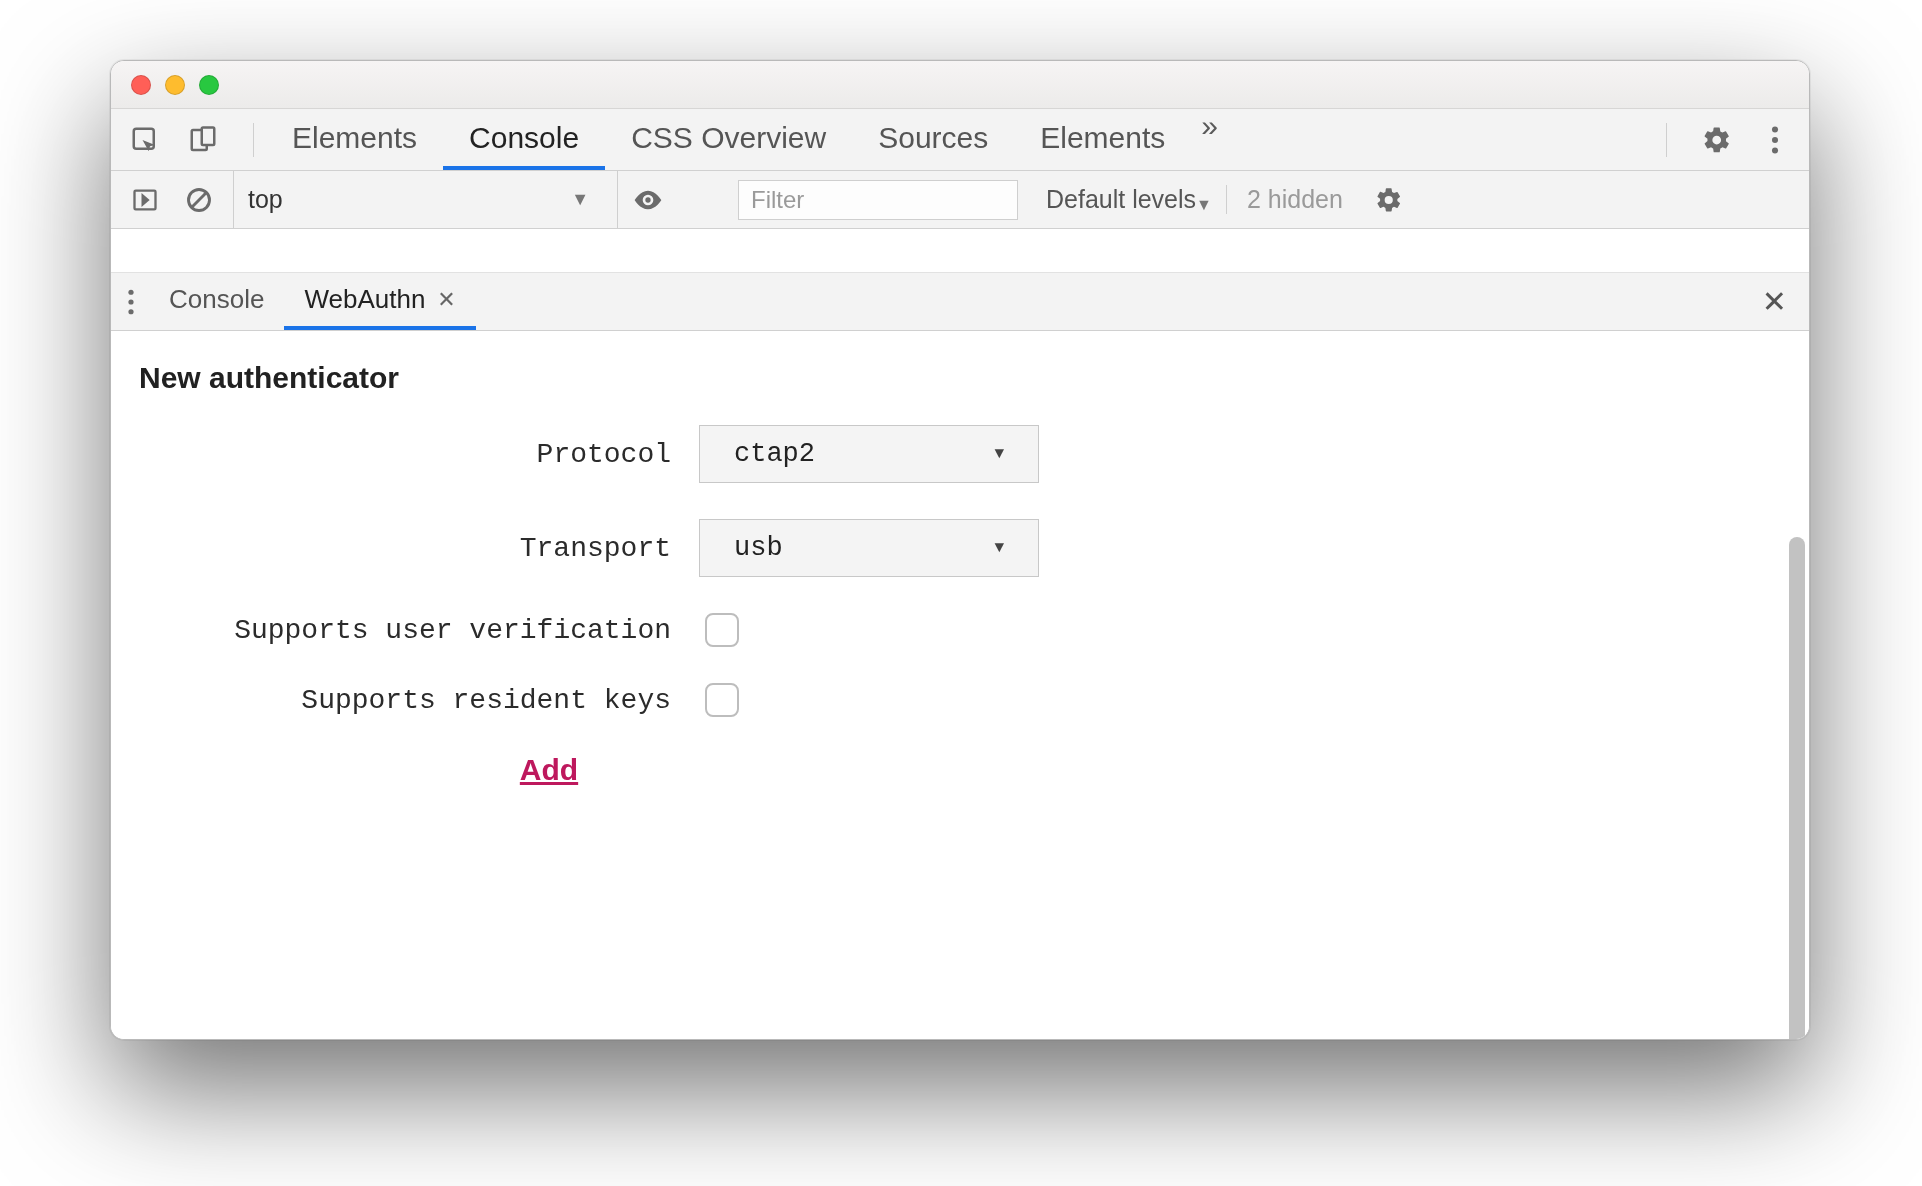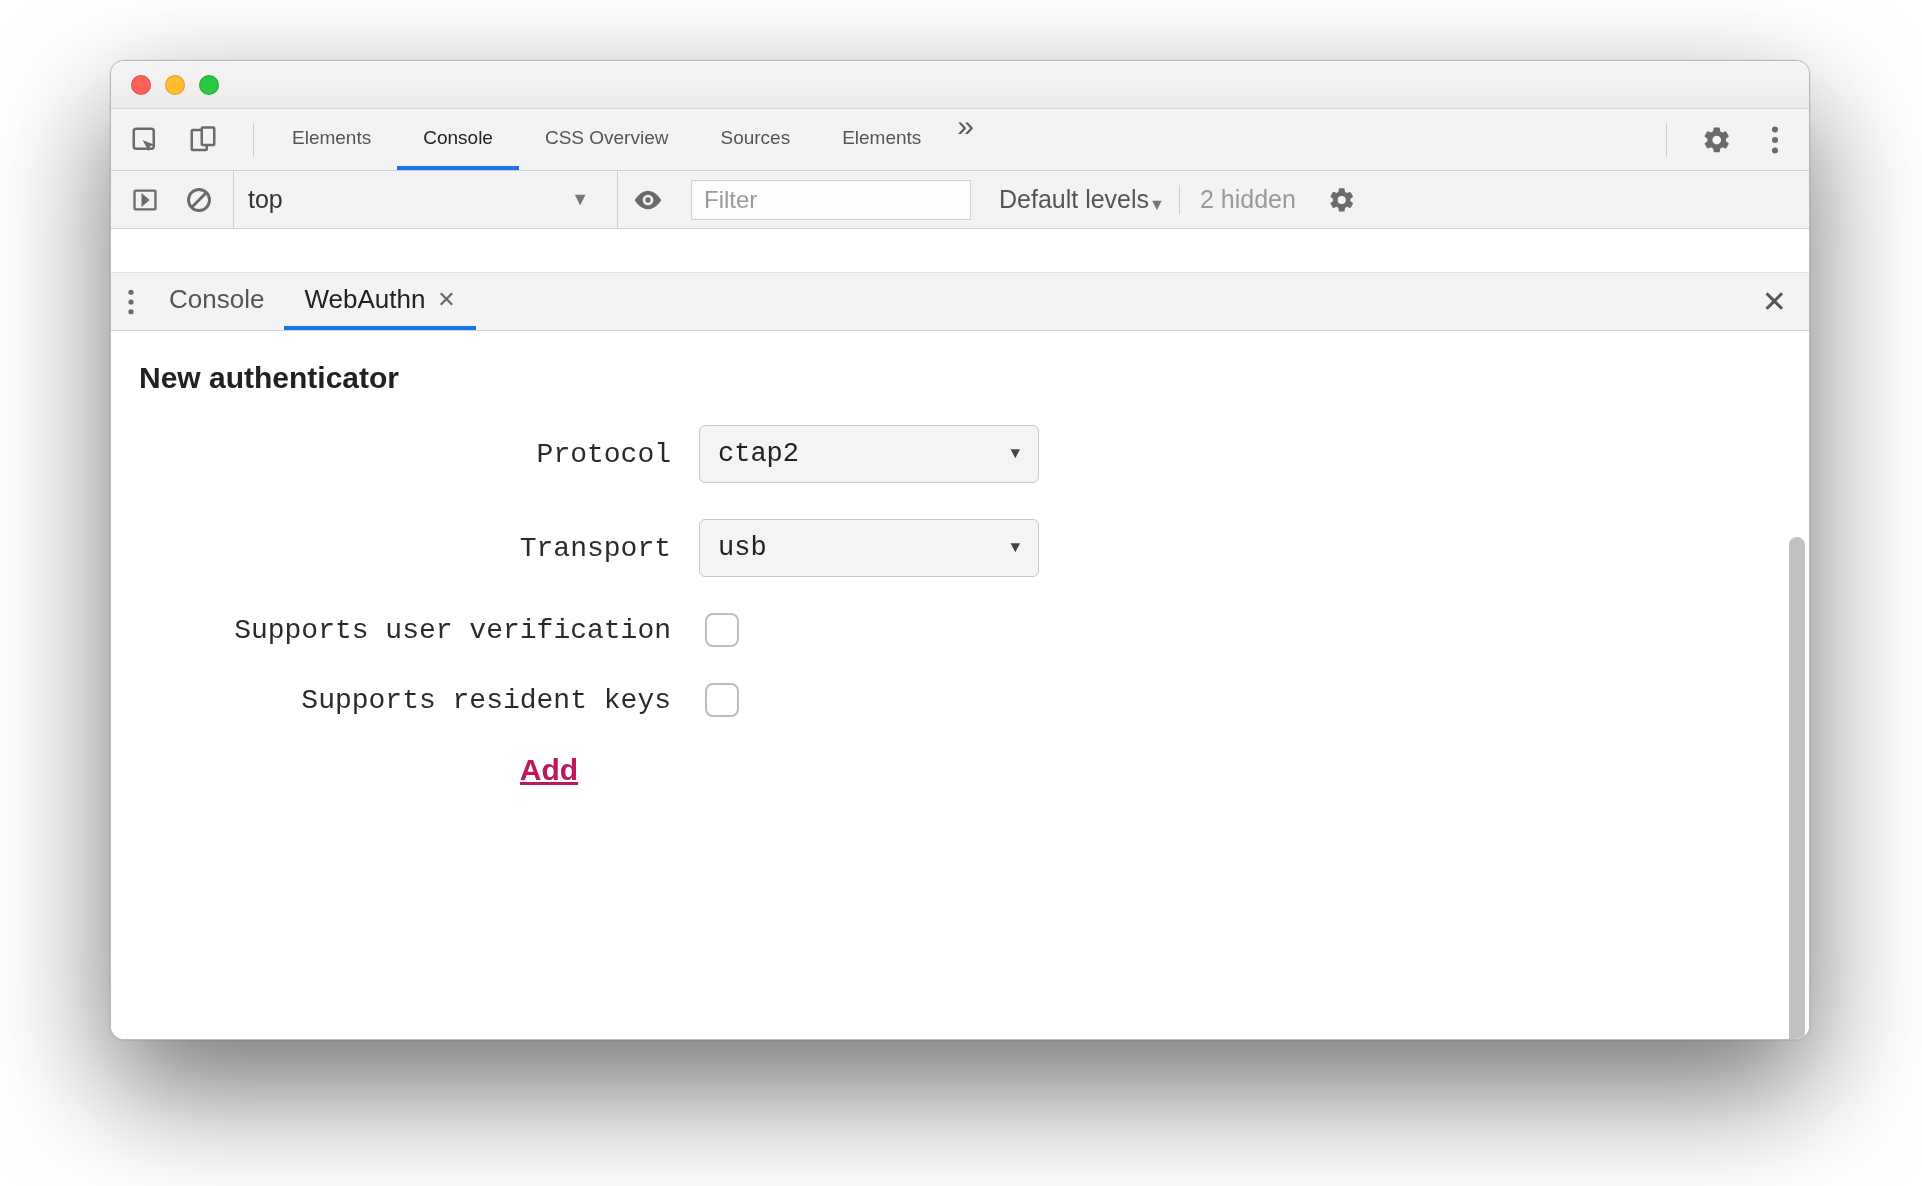--- a/index.html
+++ b/index.html
@@ -41,21 +41,21 @@
     display: flex; align-items: center;
     padding: 0 14px;
     gap: 0;
   }
   .tb-left { display: flex; align-items: center; gap: 18px; }
   .tb-icon { color: #6b6b6b; display:flex; align-items:center; justify-content:center; width:40px; height:40px; }
   .vdiv { width: 1px; height: 34px; background: #cfcfcf; margin: 0 12px; }
   .tabs { display: flex; align-items: stretch; height: 100%; }
   .tab {
     display: flex; align-items: center; padding: 0 26px;
-    color: #555; font-size: 19px; height: 100%;
+    color: #555; font-size: 30px; height: 100%;
     border-bottom: 4px solid transparent; cursor: default;
   }
   .tab.active { color: #222; border-bottom-color: #1a73e8; font-weight: 500; }
   .tb-right { margin-left: auto; display: flex; align-items: center; gap: 18px; }
   .chevrons { color:#5a5a5a; font-size:30px; padding:0 10px; }
 
   
   .toolbar {
     height: 58px;
     background: #f3f3f3;
@@ -65,21 +65,21 @@
     color:#555;
   }
   .sel {
     display:flex; align-items:center; justify-content:space-between;
     border-left:1px solid #cfcfcf; padding:0 14px; height:100%;
     min-width: 370px; color:#333; font-size:25px;
   }
   .sel .tri { color:#777; font-size:18px; }
   .filter-input {
     height: 40px; width: 280px; border:1px solid #cfcfcf; background:#fdfdfd;
-    font-size: 24px; padding: 4px 12px; color:#333;
+    font-size: 24px; padding: 4px 12px; color:#333;margin-left:47px;
   }
   .filter-input::placeholder { color:#9a9a9a; }
   .levels { display:flex; align-items:flex-end; font-size:25px; padding-left:14px; }
   .hidden-count { color:#9a9a9a; font-size:25px; border-left:1px solid #cfcfcf; padding-left:20px; }
 
   
   .blank-row { height: 44px; background:#ffffff; border-bottom:1px solid #e2e2e2; }
 
   
   .drawer-tabs {
@@ -96,23 +96,23 @@
   .drawer-close { margin-left:auto; color:#555; font-size:30px; padding-right:10px; font-weight:300; }
 
   
   .content { flex:1; position:relative; background:#fff; padding: 30px 28px 20px; overflow:hidden; }
   .heading { font-size:30px; font-weight:700; color:#212121; margin-bottom: 30px; }
 
   .form { width: 950px; }
   .row { display:flex; align-items:center; margin: 20px 0 36px; font-family: Liberation Mono, monospace; }
   .label { width: 560px; text-align:right; padding-right: 28px; font-size:28px; color:#2b2b2b; }
   .dropdown {
-    width: 340px; height: 58px; border:1px solid #c8c8c8; border-radius:6px;
+    width: 340px; height: 58px; border:1px solid #c8c8c8; border-radius:0;
     background:#f4f4f4; display:flex; align-items:center; justify-content:space-between;
-    padding: 0 18px; font-size:27px; color:#222;
+    padding: 0 34px; font-size:27px; color:#222;
   }
   .dropdown .tri { color:#444; font-size:16px; }
   .chk {
     width: 34px; height:34px; border:2px solid #bdbdbd; border-radius:8px; background:#fff;
     margin-left: 6px;
   }
   .add-row { display:flex; justify-content:center; margin-top: 18px; width:820px; }
   .add-link { color:#be185d; font-size:30px; font-weight:700; text-decoration: underline; }
 
   .scrollbar-track {

